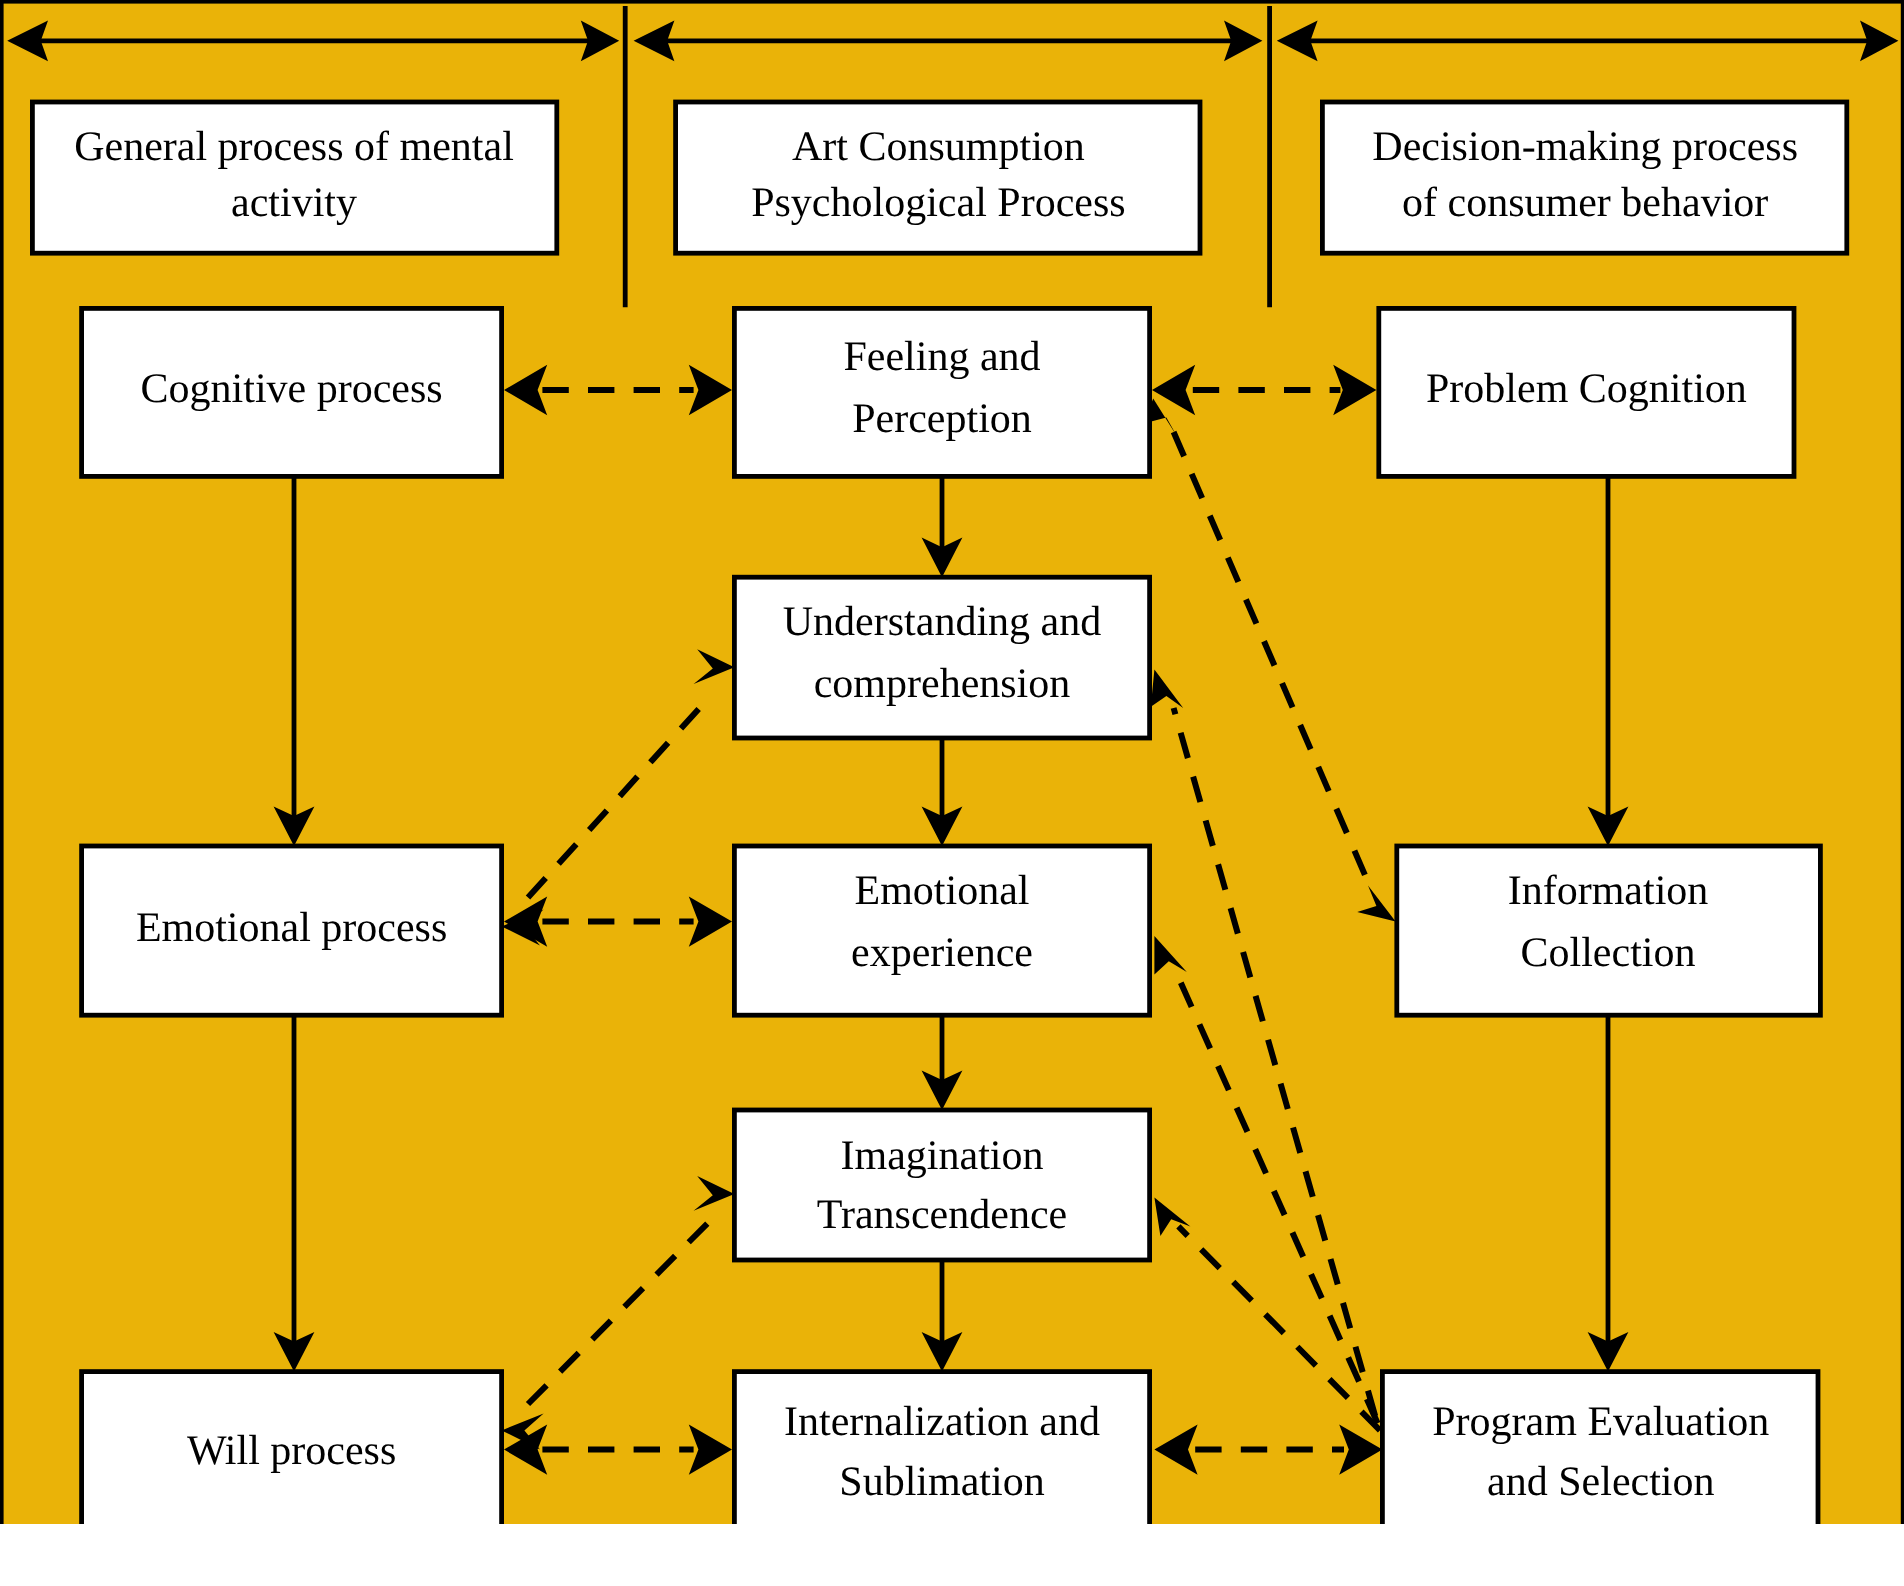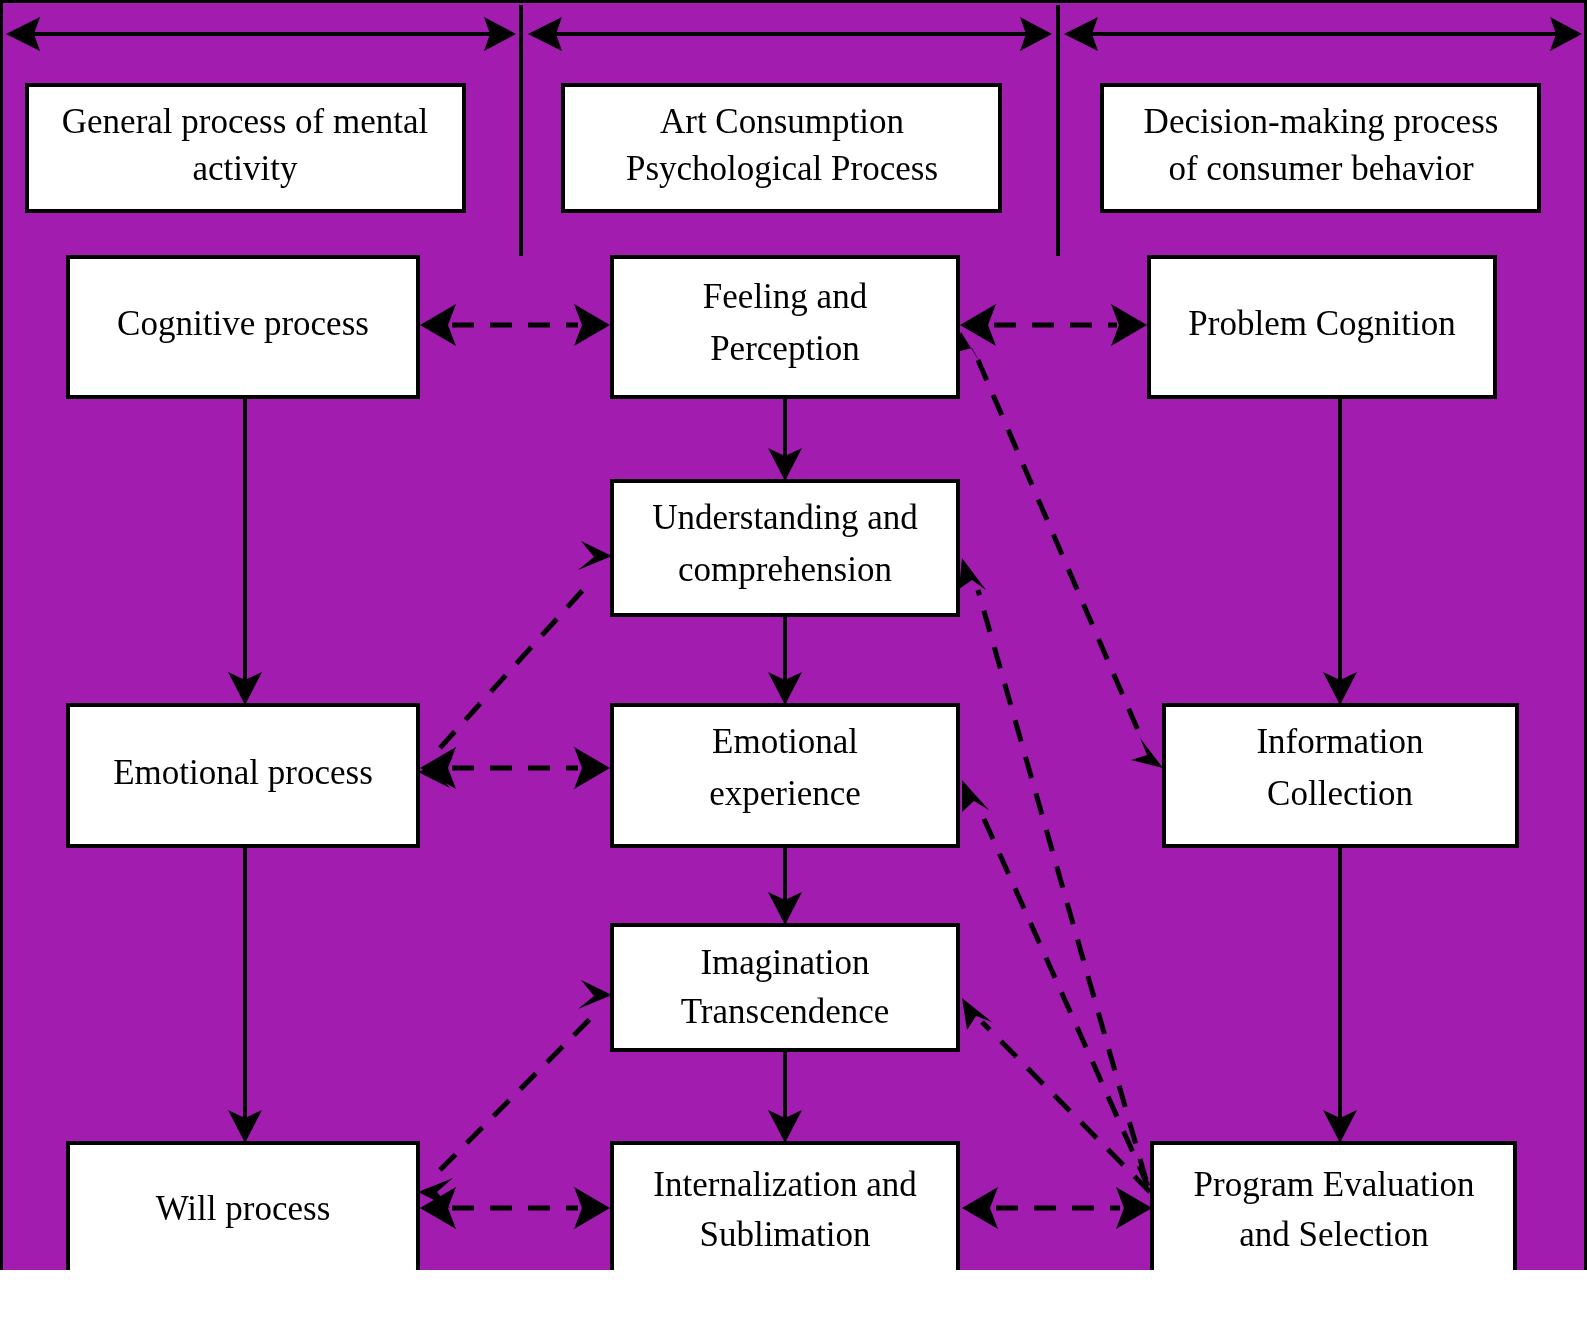--- a/index.html
+++ b/index.html
@@ -7,21 +7,21 @@
     padding: 0;
     background: #ffffff;
   }
   body {
     font-family: "Liberation Serif", "DejaVu Serif", serif;
   }
   #figure-root {
     position: relative;
     width: 1587px;
     height: 1270px;
-    background: #a21caf;
+    background: #eab308;
     overflow: hidden;
   }
   svg#diagram {
     position: absolute;
     top: 0;
     left: 0;
     width: 1587px;
     height: 1322px;
     display: block;
   }

